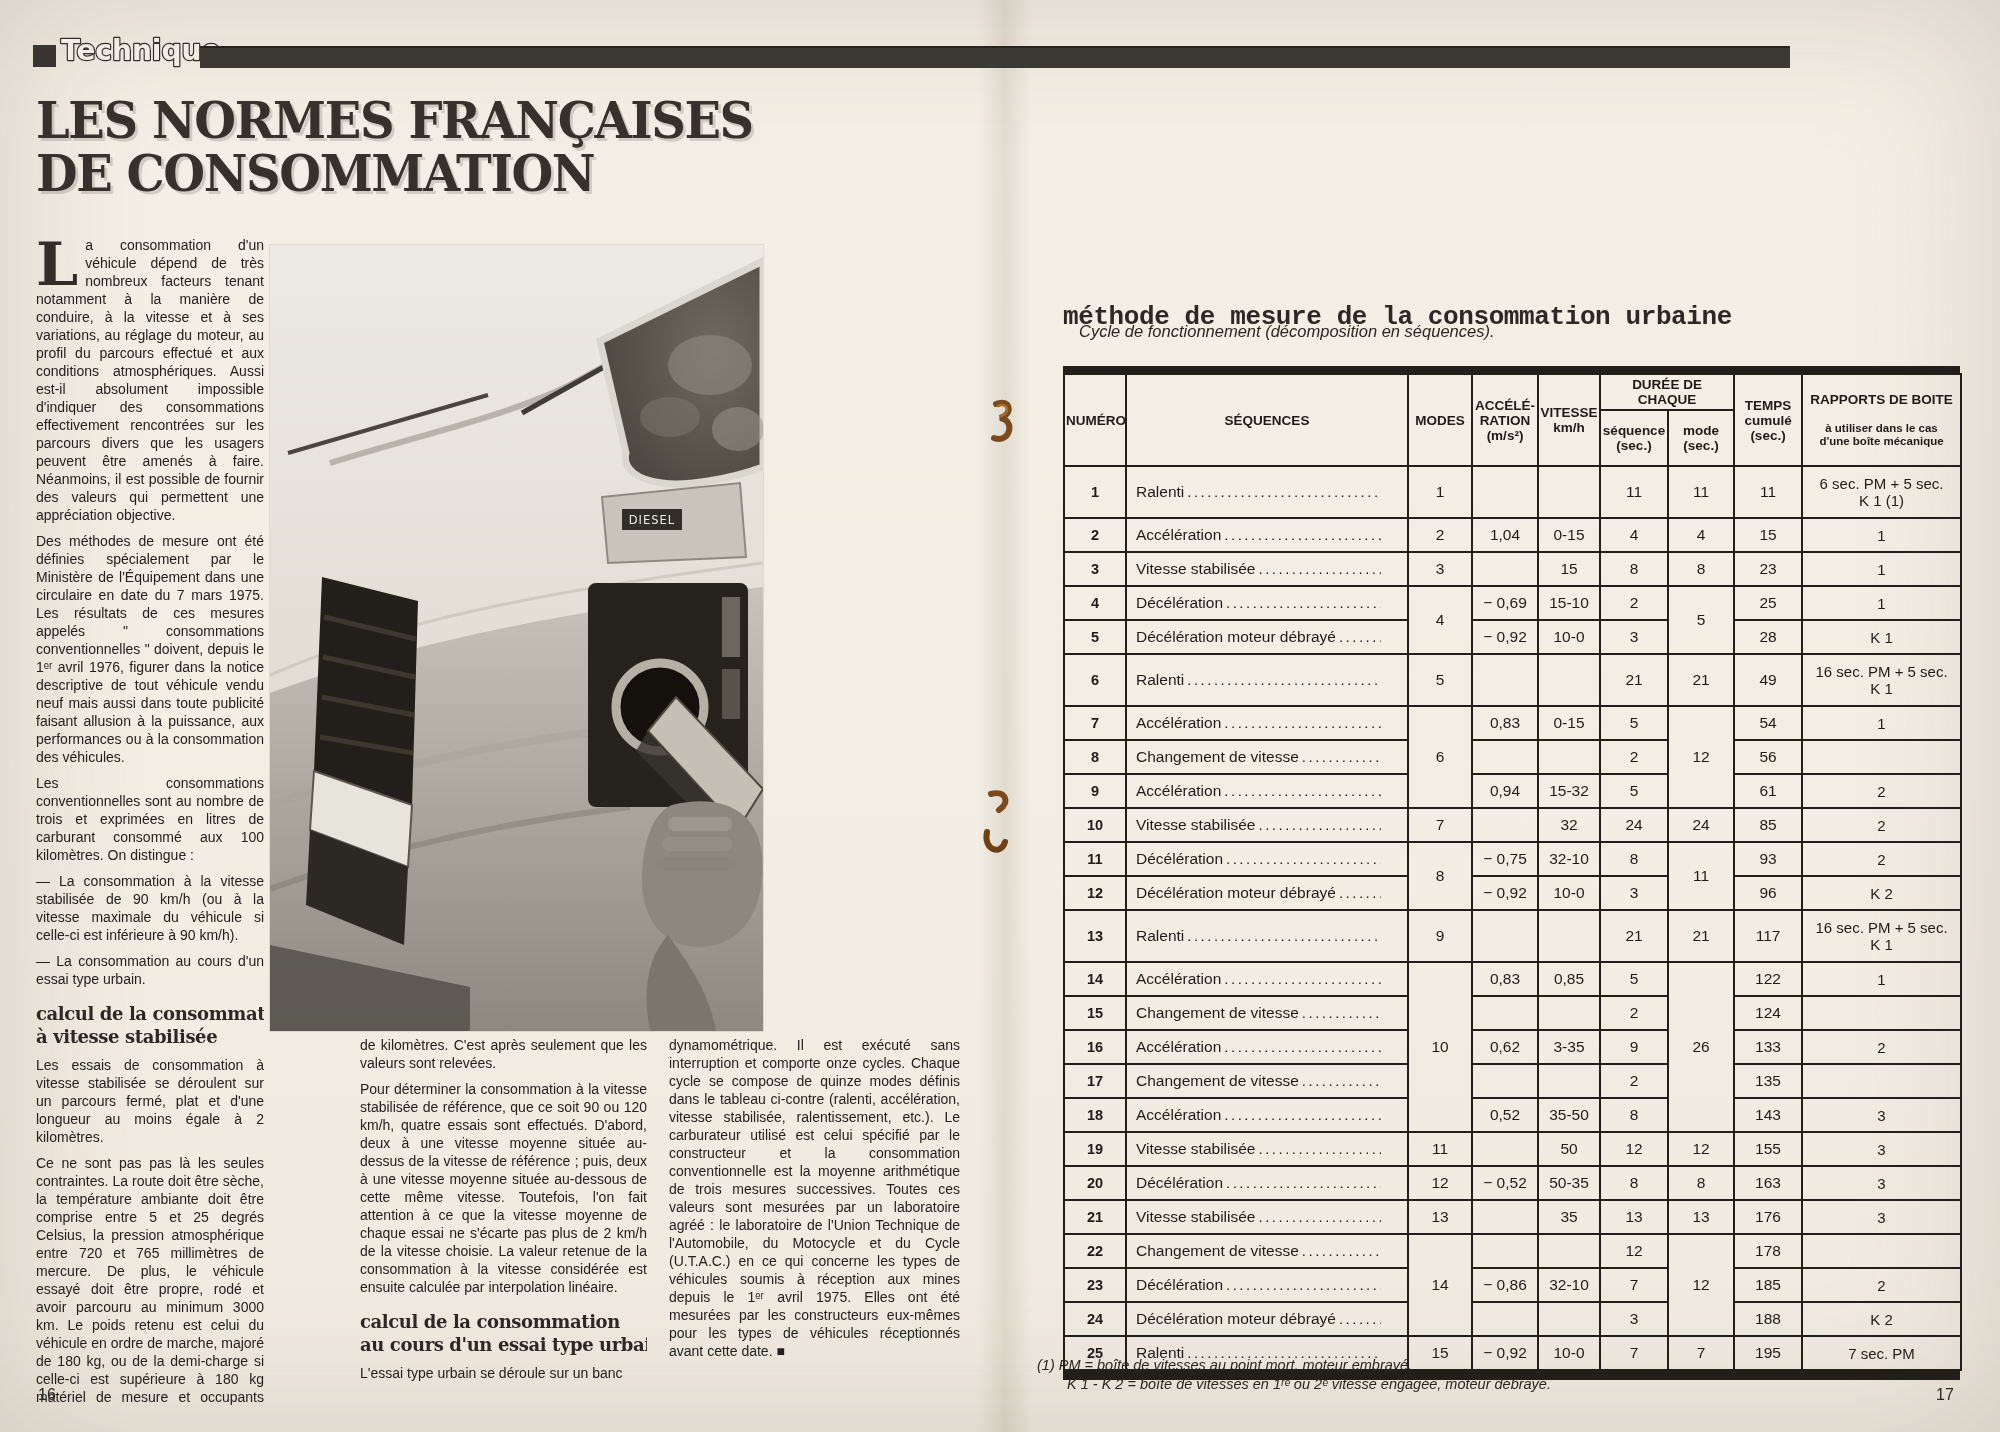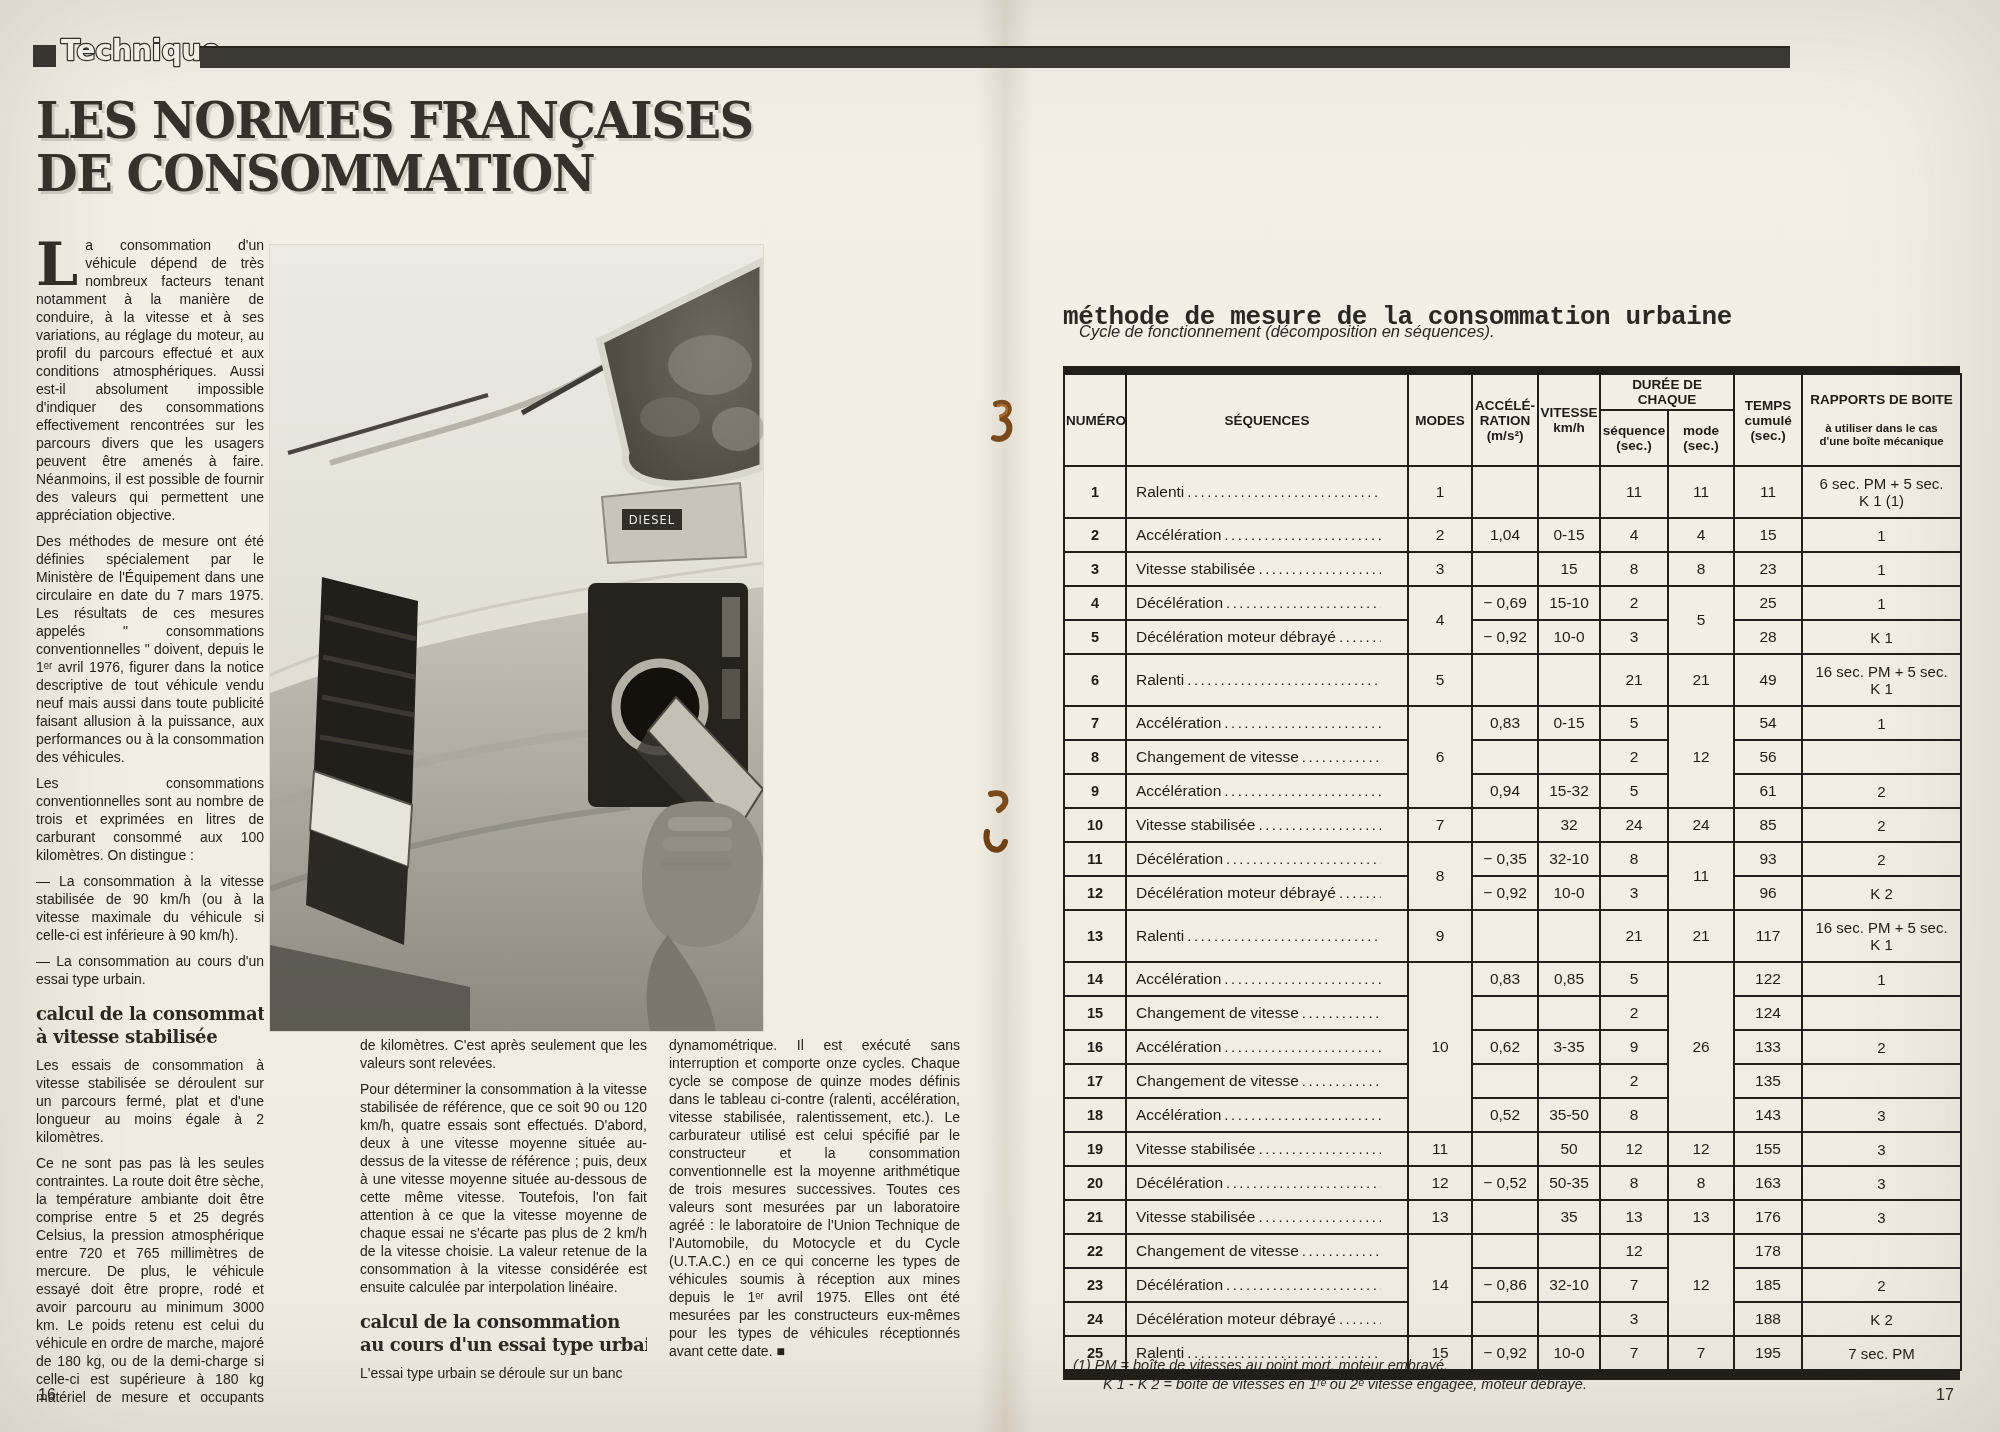--- a/index.html
+++ b/index.html
@@ -49,21 +49,21 @@
   .rap-sub{font-size:11.5px;line-height:13px;font-weight:bold;white-space:pre-line;}
   td{font-size:15.5px;text-align:center;color:#1f1c17;padding:0 3px;height:32px;}
   tr.tall td{height:50px;}
   td.c-num{font-weight:bold;font-size:14.5px;}
   td.c-seq{text-align:left;padding-left:9px;padding-right:26px;}
   .seqwrap{display:flex;align-items:baseline;}
   .seq-label{white-space:nowrap;}
   .dots{flex:1;overflow:hidden;white-space:nowrap;margin-left:3px;}
   .dots::after{content:"......................................................................";letter-spacing:2.5px;color:#1f1c17;font-size:15px;}
   td.c-rapport{white-space:pre-line;font-size:15px;line-height:17px;}
-  .footnotes{position:absolute;left:1073px;top:1356px;font-style:italic;font-size:14.5px;line-height:19px;color:#292621;}
+  .footnotes{position:absolute;left:1037px;top:1356px;font-style:italic;font-size:14.5px;line-height:19px;color:#292621;}
   .footnotes .fn2{padding-left:30px;}
   .pn{position:absolute;font-size:16px;color:#2a2722;}
   #pn-left{left:38px;top:1386px;}
   #pn-right{left:1936px;top:1386px;}
 </style>
 </head>
 <body>
 
 <div class="page">
   <div class="fold"></div>
@@ -368,21 +368,21 @@
           </tr>
           <tr>
             <td class="c-num">11</td>
             <td class="c-seq">
               <div class="seqwrap">
                 <span class="seq-label">Décélération</span>
                 <span class="dots"></span>
               </div>
             </td>
             <td class="c-mode" rowspan="2">8</td>
-            <td class="c-accel">− 0,35</td>
+            <td class="c-accel">− 0,75</td>
             <td class="c-vit">32-10</td>
             <td class="c-dseq">8</td>
             <td class="c-dmode" rowspan="2">11</td>
             <td class="c-temps">93</td>
             <td class="c-rapport">2</td>
           </tr>
           <tr>
             <td class="c-num">12</td>
             <td class="c-seq">
               <div class="seqwrap">

